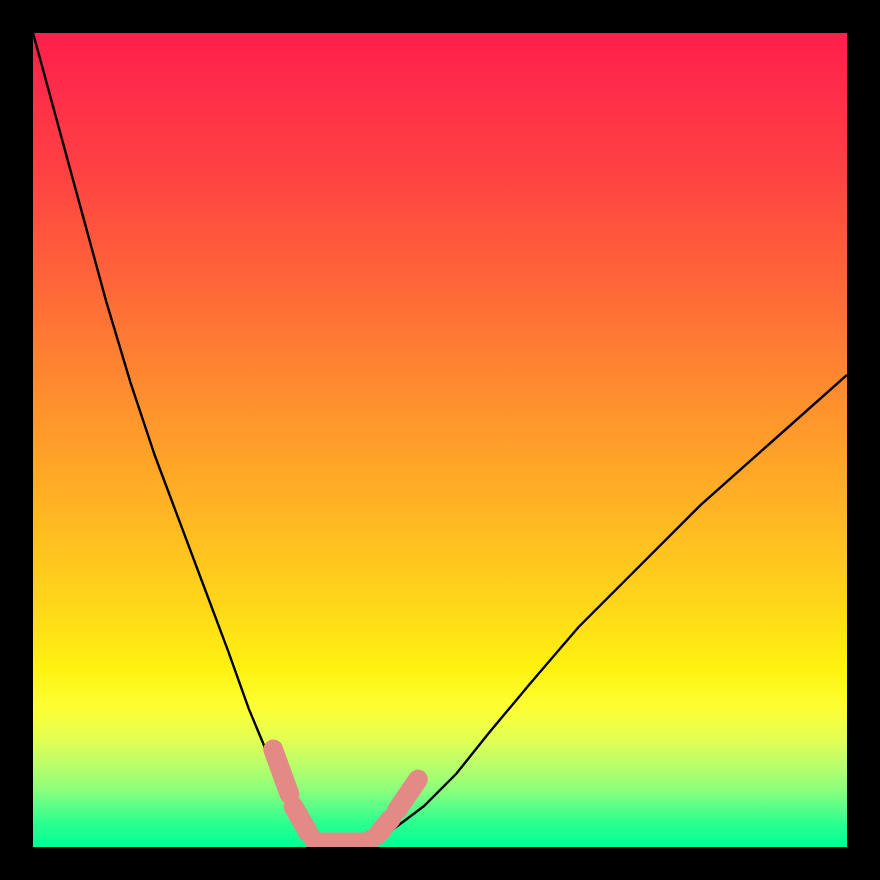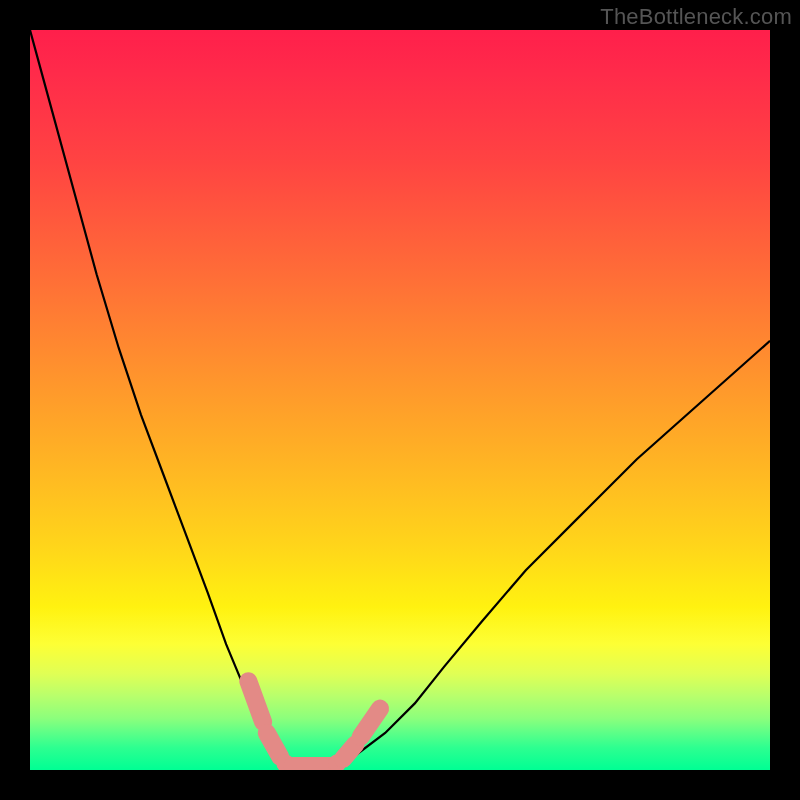--- a/index.html
+++ b/index.html
@@ -85,14 +85,13 @@
           <line x1="218.30" y1="651.20" x2="233.10" y2="691.90" class="sausage"></line>
           <line x1="236.80" y1="703.00" x2="250.12" y2="726.68" class="sausage"></line>
           <circle cx="255.30" cy="733.34" r="9" class="marker"></circle>
           <line x1="262.70" y1="735.93" x2="299.70" y2="735.93" class="sausage"></line>
           <circle cx="307.10" cy="733.34" r="9" class="marker"></circle>
           <line x1="313.02" y1="728.90" x2="325.60" y2="714.10" class="sausage"></line>
           <line x1="330.78" y1="706.70" x2="350.02" y2="678.58" class="sausage"></line>
         </g>
     </svg>
   </div>
-  <div class="watermark">TheBottleneck.com</div>
 </div>
 
 </body></html>

